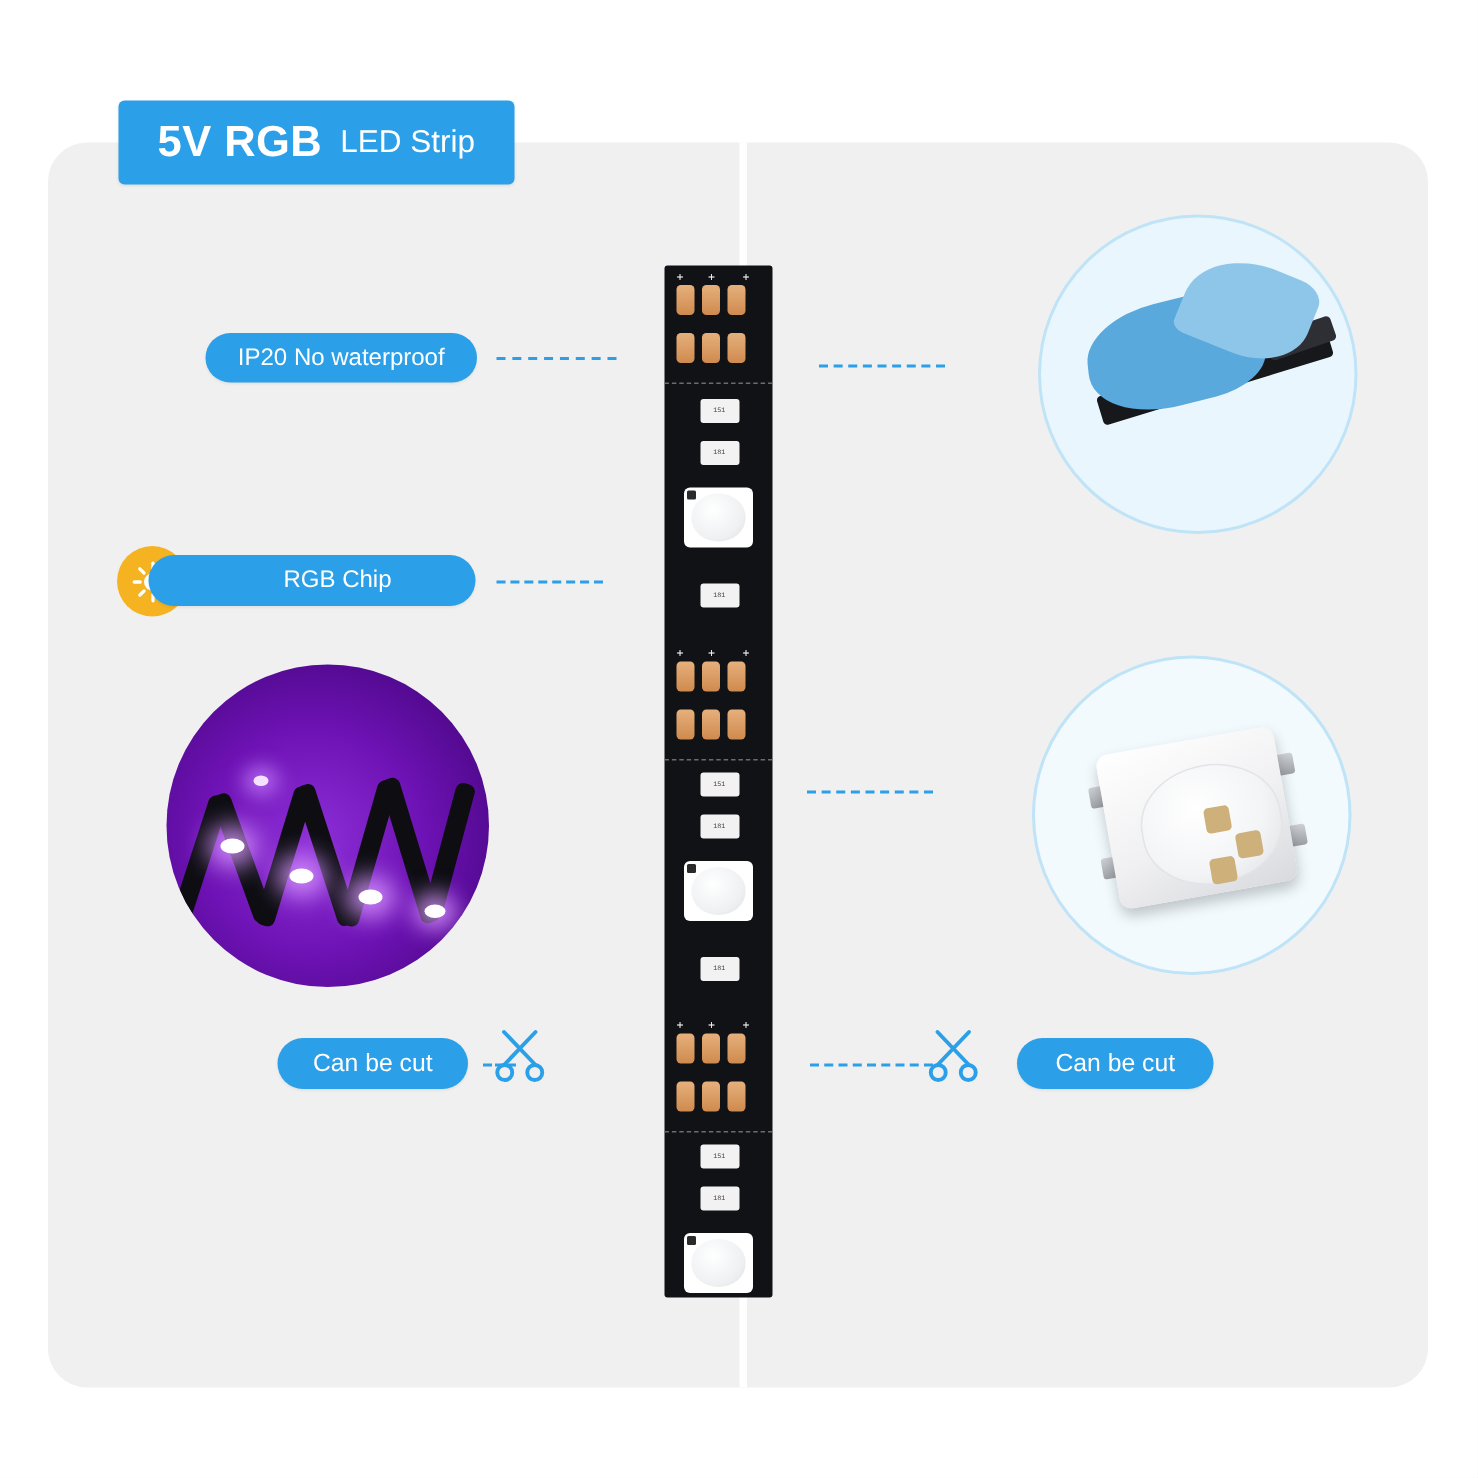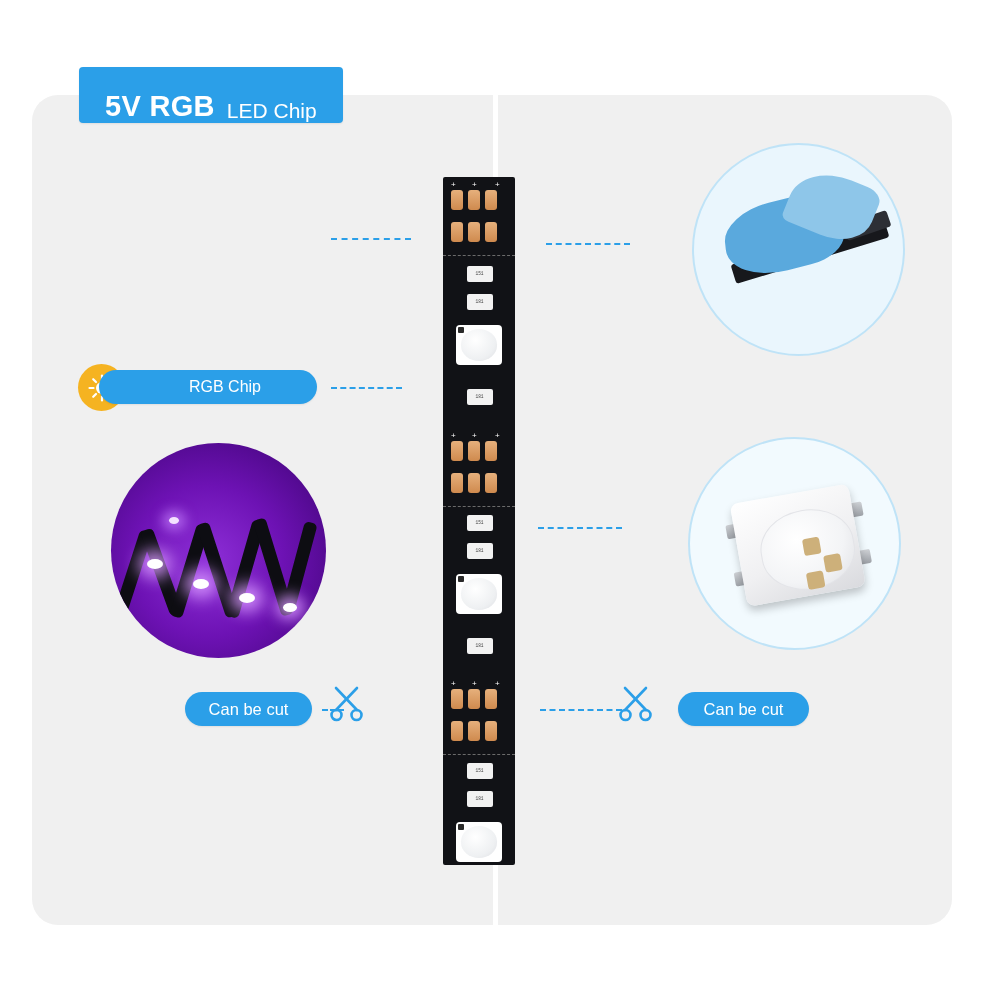--- a/index.html
+++ b/index.html
@@ -44,21 +44,21 @@
   
   .title-pill {
     position: absolute;
     left: 79px;
     top: 67px;
     height: 56px;
     padding: 0 26px;
     background: #2b9fe8;
     border-radius: 4px;
     display: flex;
-    align-items: flex-end;
+    align-items: center;
     gap: 12px;
     box-shadow: 0 1px 2px rgba(0,0,0,0.08);
   }
   .title-strong {
     color: #ffffff;
     font-size: 29px;
     font-weight: bold;
     letter-spacing: 0.3px;
   }
   .title-light {
@@ -324,23 +324,24 @@
 </head>
 <body>
 
 <div id="stage">
 
   <div class="panel"></div>
   <div class="divider"></div>
 
   <div class="title-pill">
     <span class="title-strong">5V RGB</span>
-    <span class="title-light">LED Chip</span>
-  </div>
-
+    <span class="title-light">LED Strip</span>
+  </div>
+
+  <div class="pill pill-ip20">IP20 No waterproof</div>
   <div class="dash dash-ip20-left"></div>
   <div class="dash dash-ip20-right"></div>
 
   <div class="sun-icon">
     <svg width="30" height="30" viewBox="0 0 30 30" aria-hidden="true">
       <circle cx="15" cy="15" r="6" fill="#ffffff"></circle>
       <g stroke="#ffffff" stroke-width="2.2" stroke-linecap="round">
         <line x1="15" y1="2.5" x2="15" y2="6.5"></line>
         <line x1="15" y1="23.5" x2="15" y2="27.5"></line>
         <line x1="2.5" y1="15" x2="6.5" y2="15"></line>

